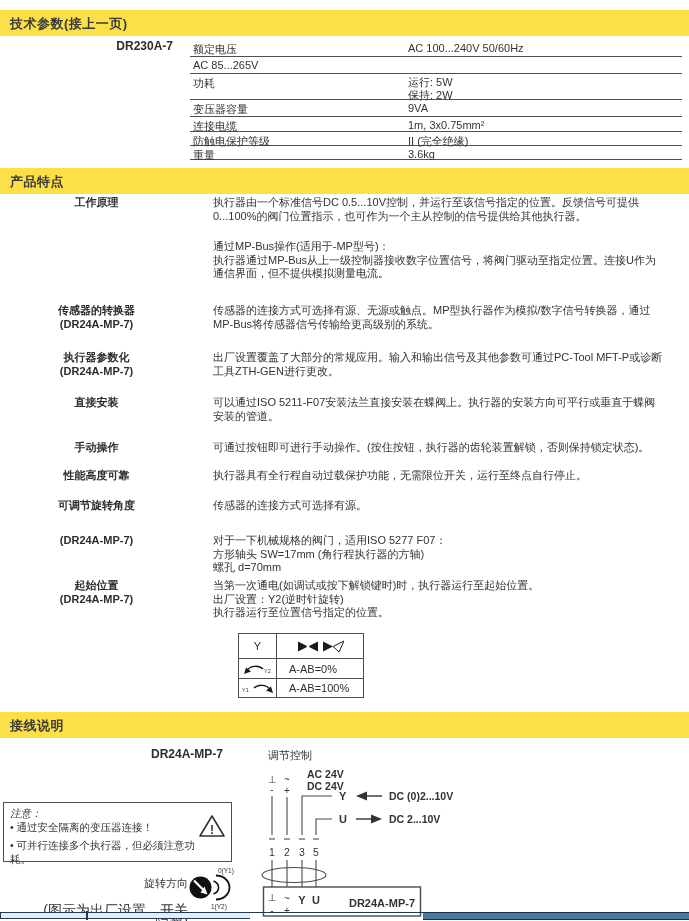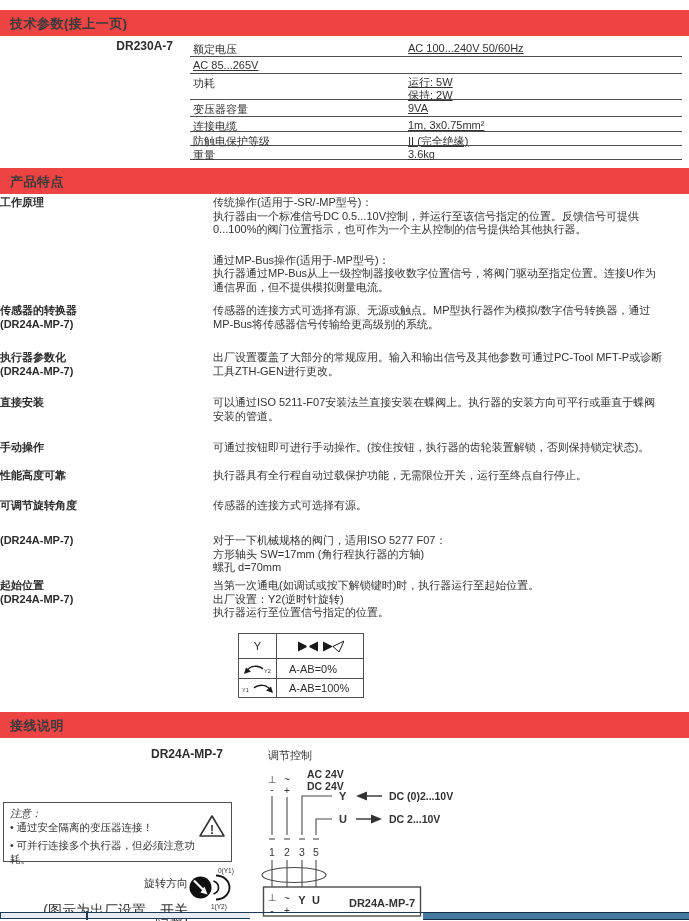--- a/index.html
+++ b/index.html
@@ -1,34 +1,34 @@
 <!DOCTYPE html>
 <html><head>
 <meta charset="utf-8">
 <style>
   html,body{margin:0;padding:0;}
   body{
     width:689px;height:921px;position:relative;background:#ffffff;
     font-family:"Liberation Sans","DejaVu Sans",sans-serif;color:#333;
     overflow:hidden;
   }
-  .section-bar{position:absolute;left:0;width:689px;height:26px;background:#ef4444;}
+  .section-bar{position:absolute;left:0;width:689px;height:26px;background:#fde047;}
   .section-bar .bar-text{position:absolute;left:10px;top:5px;font-size:13px;font-weight:bold;color:#3a3a3a;letter-spacing:.5px;}
 
   
   .model-dr230{position:absolute;left:50px;top:39px;width:123px;text-align:right;font-weight:bold;font-size:12px;color:#2d2d2d;}
   .tech-table{position:absolute;left:190px;top:40px;width:492px;}
   .trow{display:flex;border-bottom:1px solid #4f4f4f;font-size:11px;padding:2px 0 2px 3px;box-sizing:border-box;}
   .trow .c1{width:215px;flex:none;}
-  .trow .c2{flex:1;text-decoration:underline;}
+  .trow .c2{flex:1;}
   .trow .c2 div{line-height:13px;}
 
   
   .fe{position:absolute;left:0;width:689px;font-size:11px;line-height:13.5px;}
-  .fe .flab{position:absolute;left:0;top:0;width:193px;text-align:left;font-weight:bold;color:#2d2d2d;}
+  .fe .flab{position:absolute;left:0;top:0;width:193px;text-align:center;font-weight:bold;color:#2d2d2d;}
   .fe .flab div{line-height:13.5px;}
   .fe .fbody{position:absolute;left:213px;top:0;width:462px;}
   .para-gap{margin-top:17px;}
 
   
   .vtable{position:absolute;left:238px;top:633px;border-collapse:collapse;}
   .vtable td{border:1px solid #4f4f4f;font-size:11px;padding:0;color:#2d2d2d;}
   .vtable .vc1{width:37px;text-align:center;}
   .vtable .vc2{width:74px;}
   .vtable tr.r1 td{height:24px;}
@@ -105,21 +105,20 @@
 <div class="section-bar" style="top:168px">
   <span class="bar-text">产品特点</span>
 </div>
 
 <div class="fe" style="top:196px">
   <div class="flab">
       <div>工作原理</div>
     </div>
   <div class="fbody">
     <div>
-        <div>传统操作(适用于-SR/-MP型号)：</div>
         <div>执行器由一个标准信号DC 0.5...10V控制，并运行至该信号指定的位置。反馈信号可提供</div>
         <div>0...100%的阀门位置指示，也可作为一个主从控制的信号提供给其他执行器。</div>
       </div>
     <div class="para-gap">
         <div>通过MP-Bus操作(适用于-MP型号)：</div>
         <div>执行器通过MP-Bus从上一级控制器接收数字位置信号，将阀门驱动至指定位置。连接U作为</div>
         <div>通信界面，但不提供模拟测量电流。</div>
       </div>
   </div>
 </div>

